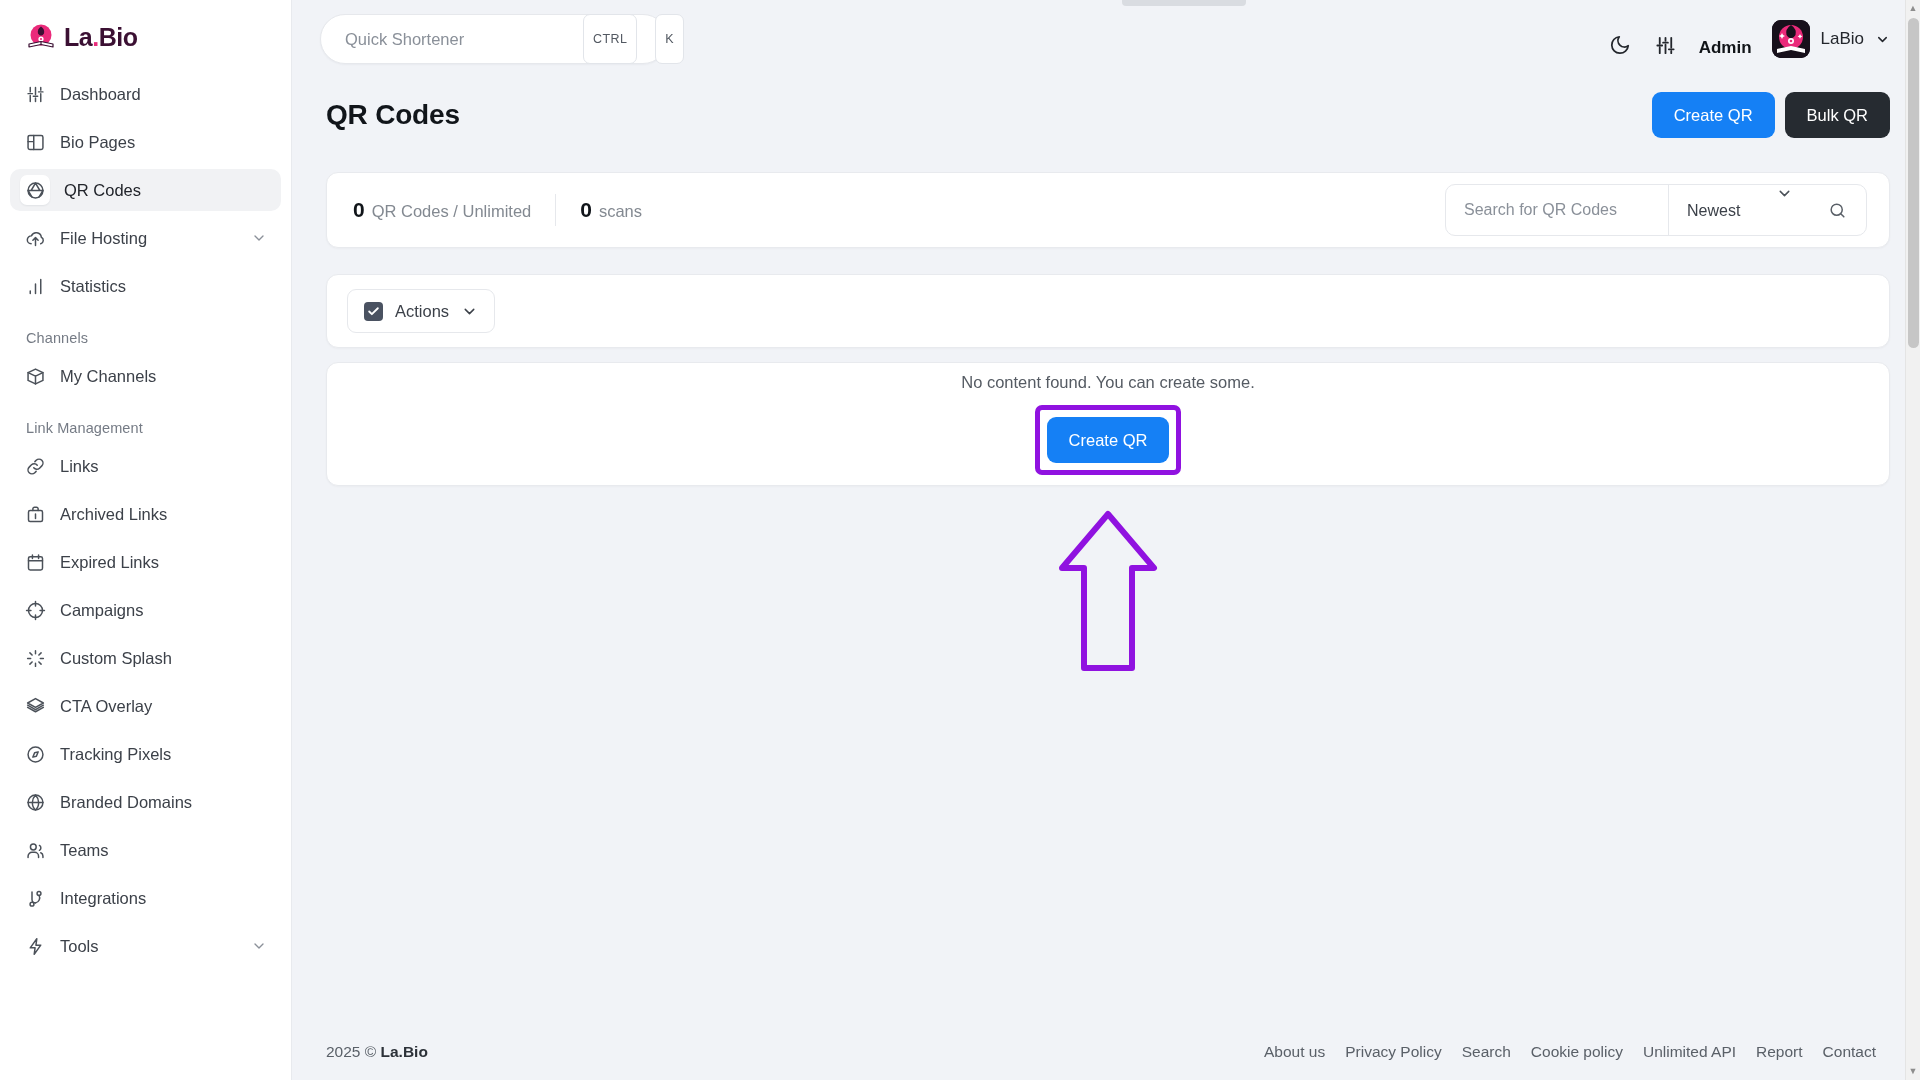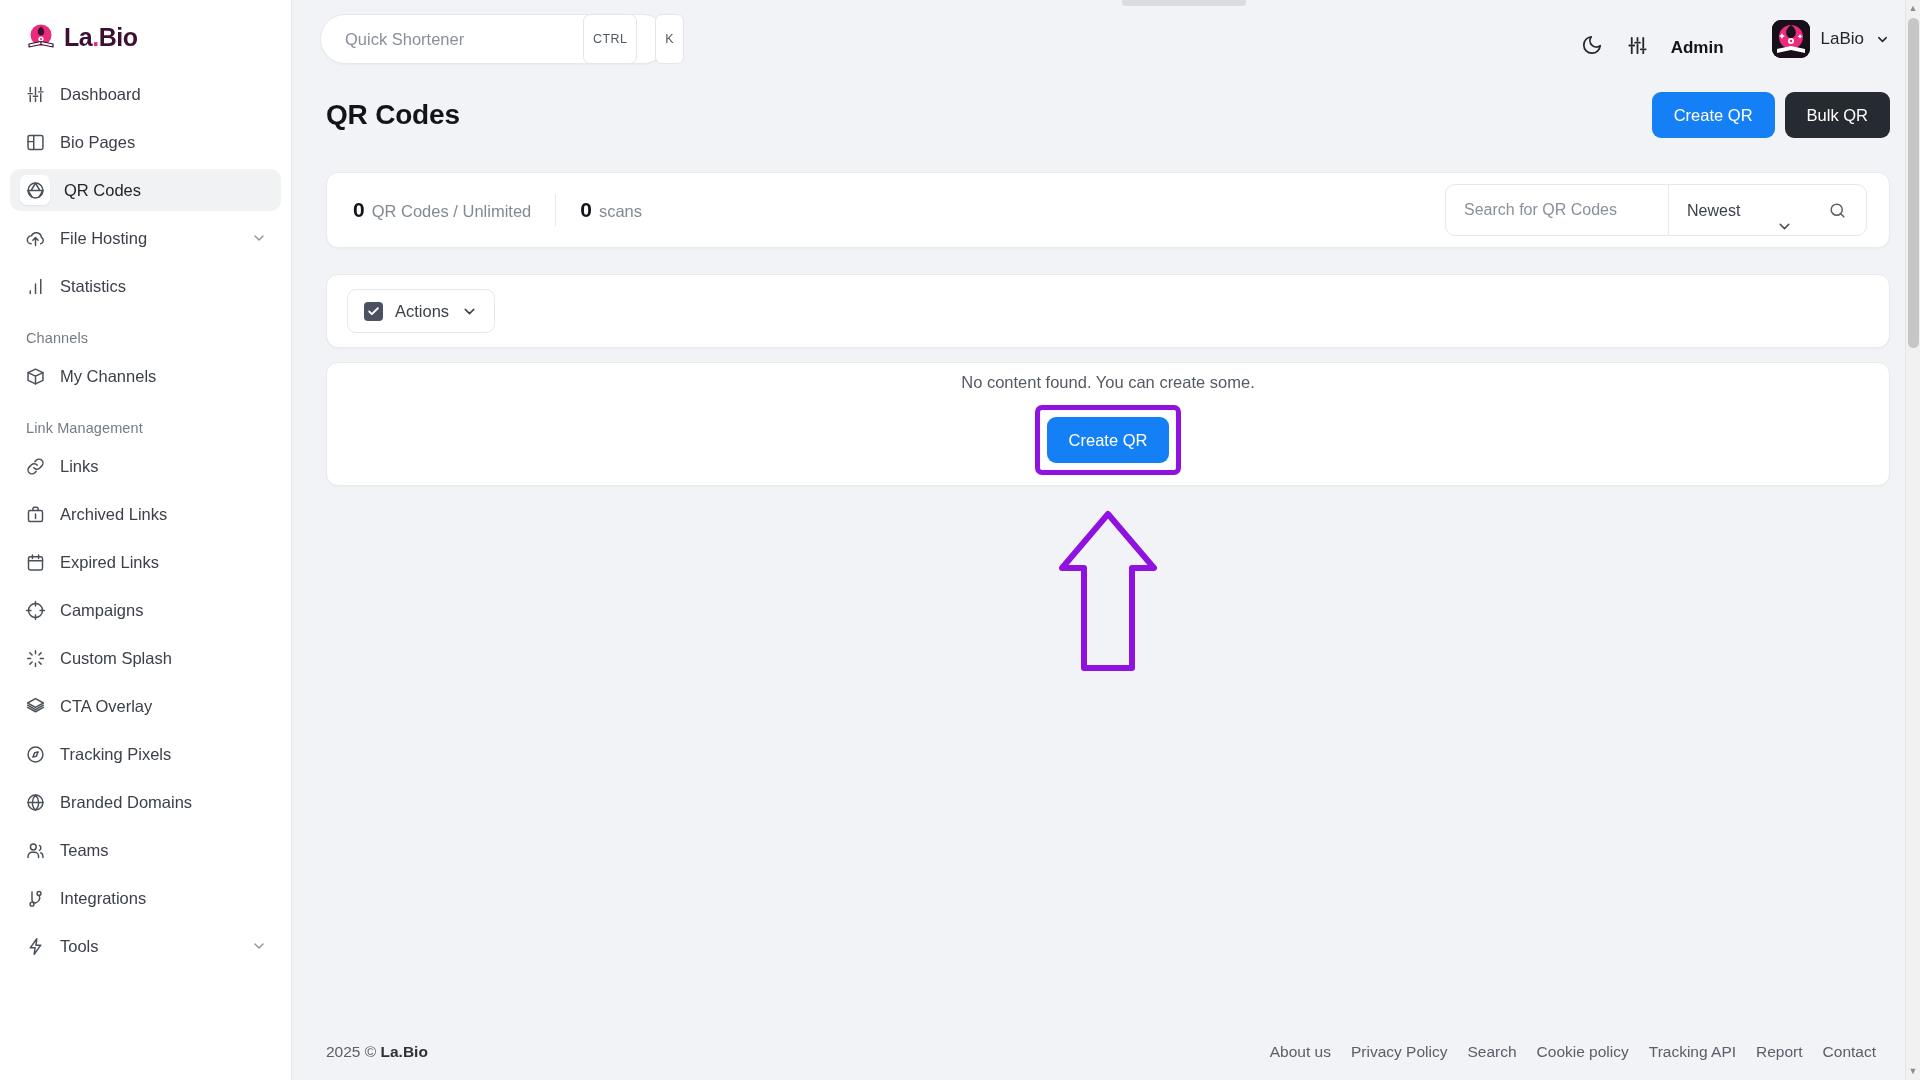--- a/index.html
+++ b/index.html
@@ -68,21 +68,21 @@
   .quick-input::placeholder { color: #8a9099; }
   .kbd {
     border: 1px solid #e2e5ea; border-radius: 7px; background: #fff;
     font-size: 12.5px; color: #525861; padding: 18px 9px; margin-left: 18px;
     font-family: inherit; letter-spacing: .4px; line-height: 1;
   }
 
   .top-right { display: flex; align-items: flex-end; gap: 20px; }
   .icon-btn { width: 26px; height: 26px; display: flex; align-items: center; justify-content: center; color: #23262c; cursor: pointer; }
   .admin-text { font-size: 17px; font-weight: 700; color: #111418; }
-  .user-chip { display: flex; align-items: center; gap: 11px; cursor: pointer; margin-left: 28px; }
+  .user-chip { display: flex; align-items: center; gap: 11px; cursor: pointer; }
   .avatar {
     width: 38px; height: 38px; border-radius: 9px; overflow: hidden;
     background: #1b1320; position: relative; flex: 0 0 38px;
   }
   .user-name { font-size: 17px; color: #23262c; }
 
   .content { flex: 1; padding: 14px 30px 0 34px; overflow: hidden; }
 
   .page-head { display: flex; align-items: center; justify-content: space-between; margin-bottom: 34px; }
   .page-title { font-size: 28px; font-weight: 700; color: #11151a; letter-spacing: -0.2px; }
@@ -117,21 +117,21 @@
     width: 222px; height: 100%; border: 0; outline: 0; padding: 0 18px;
     font-size: 16px; color: #3c4149; font-family: inherit; background: transparent;
   }
   .search-input::placeholder { color: #8a9099; }
   .sort-select {
     height: 100%; border: 0; border-left: 1px solid #e6e8ec; outline: 0;
     padding: 0 42px 0 18px; font-size: 16px; color: #3c4149;
     font-family: inherit; background: transparent;
     -webkit-appearance: none; appearance: none; cursor: pointer; min-width: 140px;
   }
-  .sel-wrap { position: relative; height: 100%; display: flex; align-items: flex-end; }
+  .sel-wrap { position: relative; height: 100%; display: flex; align-items: flex-start; }
   .sel-caret { position: absolute; right: 15px; pointer-events: none; color: #4b5159; display: flex; }
   .search-go {
     width: 58px; height: 100%; display: flex; align-items: center; justify-content: center;
     background: transparent; border: 0; cursor: pointer; color: #5a6068;
   }
 
   .actions-card { height: 74px; display: flex; align-items: center; padding: 0 20px; margin-bottom: 14px; }
   .actions-btn {
     display: flex; align-items: center; gap: 12px; height: 44px;
     border: 1px solid #e6e8ec; border-radius: 9px; background: #fff;
@@ -490,21 +490,21 @@
     <footer class="footer">
       <div class="foot-left">
         <span>2025 ©</span>
         <b>La.Bio</b>
       </div>
       <div class="footer-links" id="footer-links">
           <a>About us</a>
           <a>Privacy Policy</a>
           <a>Search</a>
           <a>Cookie policy</a>
-          <a>Tracking API</a>
+          <a>Unlimited API</a>
           <a>Report</a>
           <a>Contact</a>
         </div>
     </footer>
 
   </div>
 
   <div class="vscroll">
     <span class="arw">▲</span>
     <span class="vthumb"></span>

